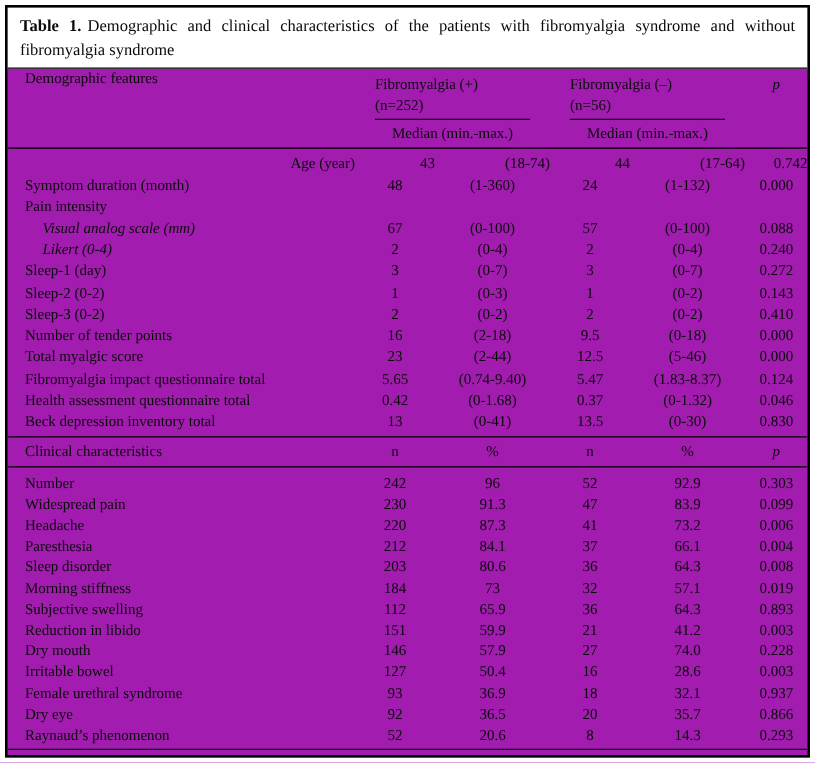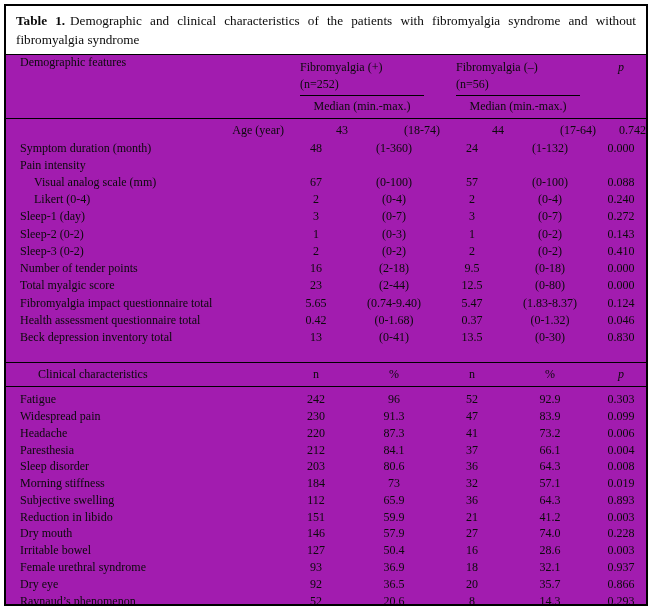--- a/index.html
+++ b/index.html
@@ -7,39 +7,39 @@
          font-family:"Liberation Serif","DejaVu Serif",serif;color:#0a0a0a;}
   .panel{height:100%;box-sizing:border-box;border:2px solid #000;background:#a21caf;
          display:flex;flex-direction:column;overflow:hidden;}
   .title{background:#fff;border-bottom:1px solid #000;padding:6px 10px 5px 10px;
          font-size:13.2px;line-height:1.42;text-align:justify;}
   .title .bold{font-weight:bold;margin-right:5px;}
   .body-area{flex:1;overflow:hidden;display:flex;flex-direction:column;}
   table{width:640px;border-collapse:collapse;table-layout:fixed;font-size:12px;}
   td{padding:0;vertical-align:middle;overflow:hidden;white-space:nowrap;}
   td.label{text-align:left;padding-left:14px;}
-  td.indent{padding-left:28px;}
+  td.indent{padding-left:28px;font-style:italic;}
   td.num{text-align:center;}
   .pit{font-style:italic;}
   
   tr.group-header-row td{vertical-align:top;}
   .grp{border-bottom:1px solid #000;margin:0 16px;padding:4px 0 3px 0;
        text-align:left;line-height:16.5px;}
   td.feat{vertical-align:bottom;padding-bottom:3px;}
   tr.subheader-row td{padding:2px 0 4px 0;line-height:16px;}
   tr.subheader-row td, td.feat{border-bottom:1px solid #000;}
   td.phead{padding-top:5px;text-align:center;}
   
   tbody.demo td{line-height:17.2px;}
   tbody.demo tr:first-child td{padding-top:3px;text-align:right;}
-  tbody.demo tr:last-child td{padding-bottom:16px;}
+  tbody.demo tr:last-child td{padding-bottom:3px;}
   
   tr.section-header td{border-top:1px solid #000;border-bottom:1px solid #000;
                        padding:3px 0 4px 0;line-height:16px;}
-  tr.section-header td.label{padding-left:32px;}
+  tr.section-header td.label{padding-left:14px;}
   
   tbody.clin td{line-height:16.8px;}
   tbody.clin tr:first-child td{padding-top:4px;}
   tbody.clin tr:last-child td{padding-bottom:3px;border-bottom:1px solid #000;}
   .footnote{font-size:10.6px;padding:3px 8px 0 8px;line-height:13px;}
 </style>
 </head>
 <body>
 
 <div class="frame">
@@ -155,21 +155,21 @@
             <td class="num">(2-18)</td>
             <td class="num">9.5</td>
             <td class="num">(0-18)</td>
             <td class="num">0.000</td>
           </tr>
           <tr>
             <td class="label">Total myalgic score</td>
             <td class="num">23</td>
             <td class="num">(2-44)</td>
             <td class="num">12.5</td>
-            <td class="num">(0-80)</td>
+            <td class="num">(5-46)</td>
             <td class="num">0.000</td>
           </tr>
           <tr>
             <td class="label">Fibromyalgia impact questionnaire total</td>
             <td class="num">5.65</td>
             <td class="num">(0.74-9.40)</td>
             <td class="num">5.47</td>
             <td class="num">(1.83-8.37)</td>
             <td class="num">0.124</td>
           </tr>
@@ -197,21 +197,21 @@
             <td class="num">n</td>
             <td class="num">%</td>
             <td class="num">n</td>
             <td class="num">%</td>
             <td class="num pit">p</td>
           </tr>
         </tbody>
 
         <tbody class="clin">
           <tr>
-            <td class="label">Fatigue</td>
+            <td class="label">Number</td>
             <td class="num">242</td>
             <td class="num">96</td>
             <td class="num">52</td>
             <td class="num">92.9</td>
             <td class="num">0.303</td>
           </tr>
           <tr>
             <td class="label">Widespread pain</td>
             <td class="num">230</td>
             <td class="num">91.3</td>

